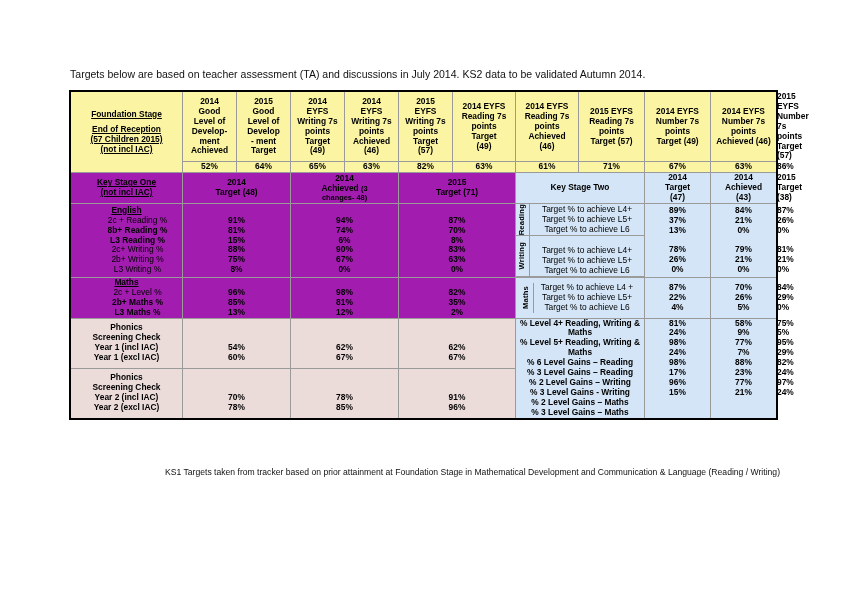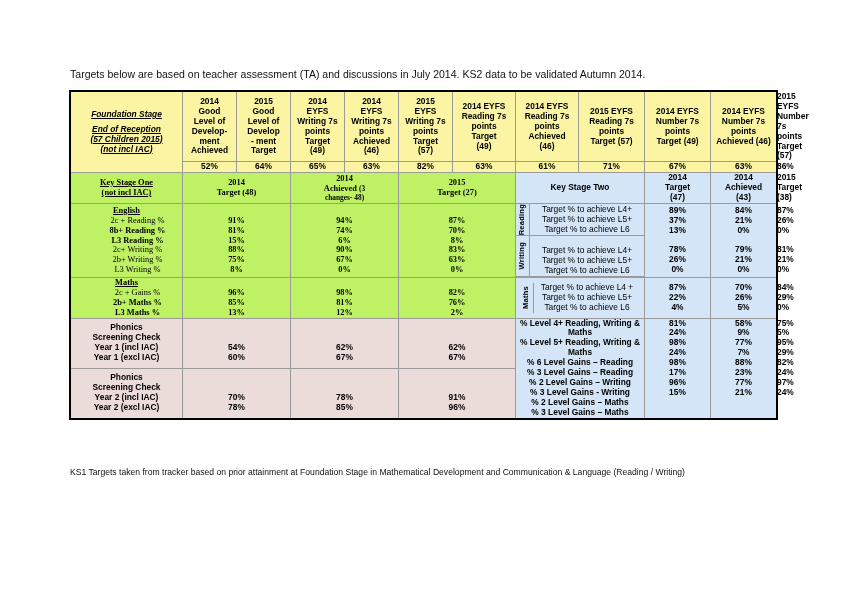--- a/index.html
+++ b/index.html
@@ -46,34 +46,33 @@
     vertical-align: middle;
     font-size: 8.4px;
     line-height: 1.18;
     text-align: center;
   }
   
   .tablewrap { box-sizing: border-box; }
 
   
   .c-yellow { background: #faf4a3; }
-  .c-green  { background: #bef264; font-family: Liberation Serif, serif; }
+  .c-green  { background: #a21caf; }
   .c-pink   { background: #ebdcda; }
   .c-blue   { background: #d3e5f6; }
 
   .bold { font-weight: bold; }
   .u { text-decoration: underline; }
 
   
   .fs-title {
     font-size: 10px;
     font-weight: bold;
     line-height: 1.55;
     padding: 4px 2px 5px;
-    font-style: italic;
   }
   .fs-col {
     font-size: 7.4px;
     font-weight: bold;
     line-height: 1.32;
     padding: 3px 1px;
   }
   .fs-pct {
     font-size: 10px;
     font-weight: bold;
@@ -143,20 +142,21 @@
   .ks2-items.bolded { font-weight: bold; }
 
   .footer {
     position: absolute;
     left: 70px;
     top: 466px;
     width: 710px;
     font-size: 8.6px;
     line-height: 1.42;
     color: #111;
+    text-align: right;
   }
 </style>
 </head>
 <body>
 
 <div id="page">
 
   <div class="intro">Targets below are based on teacher assessment (TA) and discussions in July 2014. KS2 data to be validated Autumn 2014.</div>
 
   <div class="tablewrap" style="position: relative;">
@@ -289,21 +289,21 @@
         <td class="c-green ks-head" colspan="2">
           <div>2014</div>
           <div>
             <span>Achieved</span>
             <span class="small">(3</span>
           </div>
           <div class="small">changes- 48)</div>
         </td>
         <td class="c-green ks-head" colspan="2">
           <div>2015</div>
-          <div>Target (27)</div>
+          <div>Target (71)</div>
         </td>
         <td class="c-blue ks2-head-title" colspan="2">Key Stage Two</td>
         <td class="c-blue ks-head">
           <div>2014</div>
           <div>Target</div>
           <div>(47)</div>
         </td>
         <td class="c-blue ks-head">
           <div>2014</div>
           <div>Achieved</div>
@@ -406,40 +406,40 @@
           <div class="spacer-row">&nbsp;</div>
           <div>81%</div>
           <div>21%</div>
           <div>0%</div>
         </td>
       </tr>
 
       <tr>
         <td class="c-green lblstack">
           <div class="ctr">Maths</div>
-          <div class="row">2c + Gains %</div>
+          <div class="row">2c + Level %</div>
           <div class="row bold">2b+ Maths %</div>
           <div class="row bold">L3 Maths %</div>
         </td>
         <td class="c-green numstack" colspan="2">
           <div class="spacer-row">&nbsp;</div>
           <div>96%</div>
           <div>85%</div>
           <div>13%</div>
         </td>
         <td class="c-green numstack" colspan="2">
           <div class="spacer-row">&nbsp;</div>
           <div>98%</div>
           <div>81%</div>
           <div>12%</div>
         </td>
         <td class="c-green numstack" colspan="2">
           <div class="spacer-row">&nbsp;</div>
           <div>82%</div>
-          <div>76%</div>
+          <div>35%</div>
           <div>2%</div>
         </td>
 
         <td class="c-blue" colspan="2" style="padding:4px">
           <table style="border-collapse:collapse;width:100%;table-layout:fixed">
             <tbody>
                   <tr>
               <td class="c-blue rot" style="border:0;border-right:1px solid #9a9a9a">
                 <div class="rotinner">Maths</div>
               </td>

